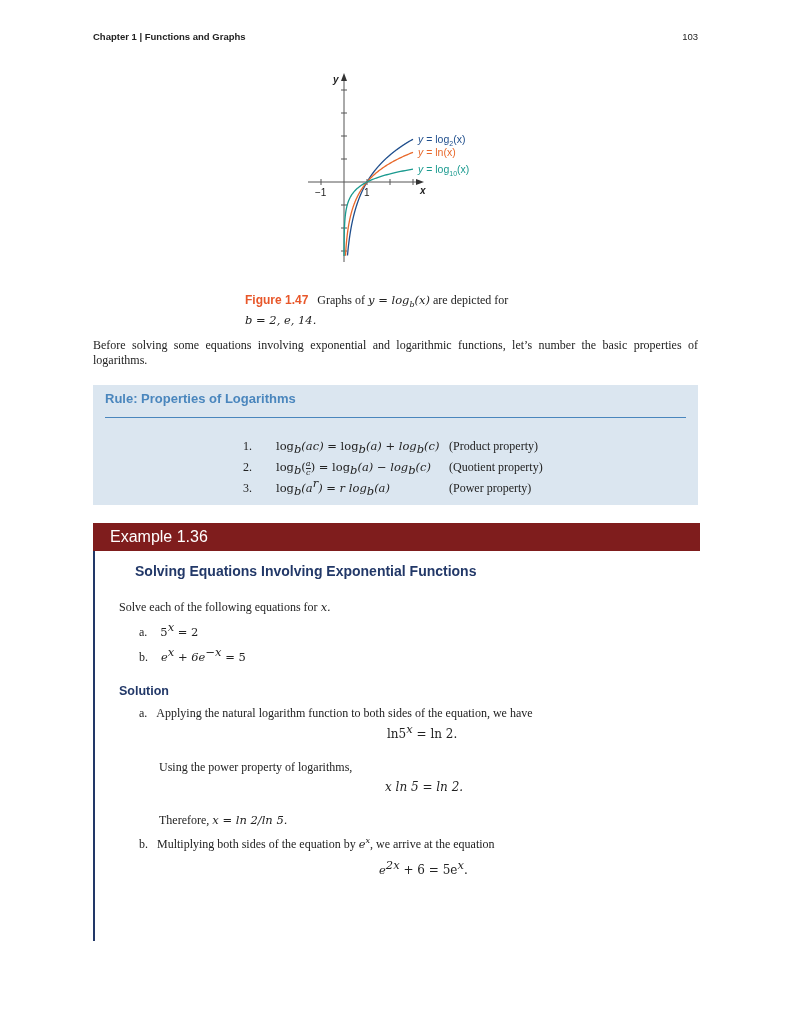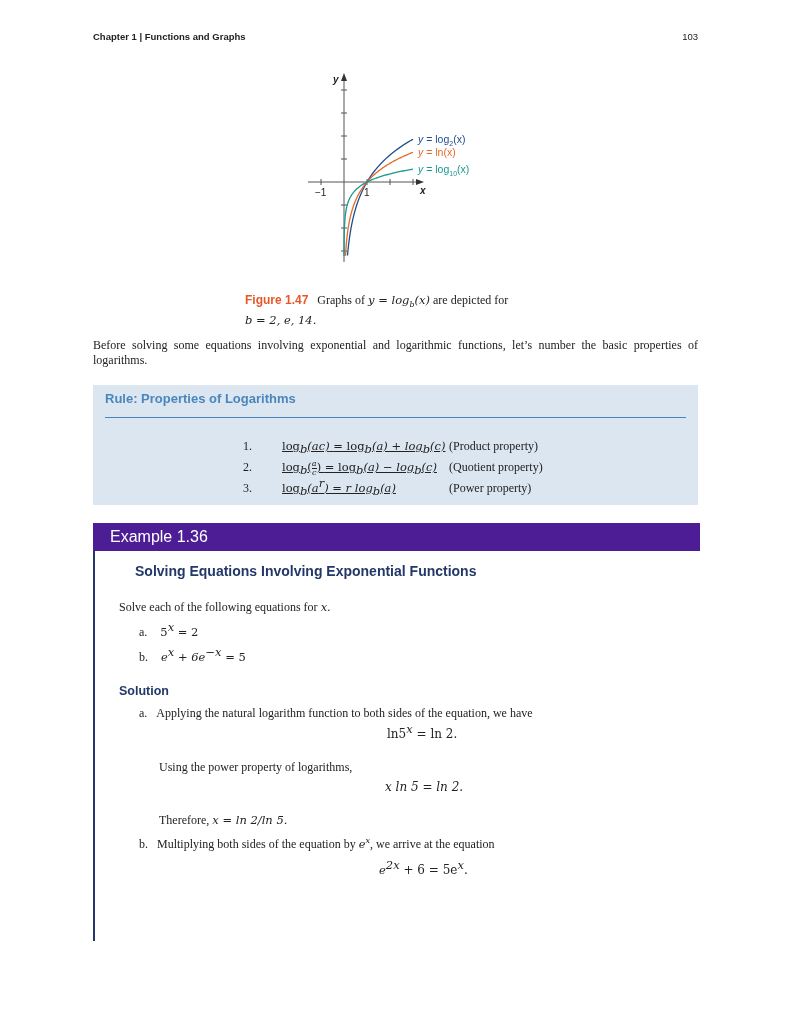--- a/index.html
+++ b/index.html
@@ -12,24 +12,24 @@
   .caption { position: absolute; left: 245px; top: 268px; width: 290px; font-size: 12px; line-height: 20px; margin-top: 22px; }
   .caption .fig { font-family: "Liberation Sans", sans-serif; font-weight: bold; color: #e8572a; margin-right: 6px; }
   .m { font-family: "DejaVu Serif", serif; font-style: italic; font-size: 11.5px; }
   .mr { font-family: "DejaVu Serif", serif; font-size: 11.5px; }
   .para { position: absolute; left: 93px; width: 605px; top: 338px; font-size: 12px; line-height: 15px; text-align: justify; text-align-last: left; }
   .rule { position: absolute; left: 93px; top: 385px; width: 605px; height: 120px; background: #dbe6f0; }
   .rule-title { position: absolute; left: 12px; top: 6px; width: 581px; font-family: "Liberation Sans", sans-serif; font-weight: bold; font-size: 13px; color: #4a86bd; border-bottom: 1px solid #4a86bd; padding-bottom: 11px; }
   .rule-intro { position: absolute; left: 12px; top: 29px; font-size: 12px; }
   .prop { position: absolute; left: 150px; font-size: 12px; height: 18px; line-height: 18px; }
   .prop .num { position: absolute; left: 0; width: 20px; }
-  .prop .eq { position: absolute; left: 39px; white-space: nowrap; text-decoration: underline; }
+  .prop .eq { position: absolute; left: 33px; white-space: nowrap; }
   .prop .name { position: absolute; left: 206px; white-space: nowrap; }
   .example { position: absolute; left: 93px; top: 523px; width: 605px; height: 418px; border-left: 2px solid #223868; }
-  .ex-head { position: absolute; left: -2px; top: 0; width: 607px; height: 28px; background: #4c1d95; color: #fff; font-family: "Liberation Sans", sans-serif; font-size: 16px; line-height: 28px; padding-left: 17px; }
+  .ex-head { position: absolute; left: -2px; top: 0; width: 607px; height: 28px; background: #7f1d1d; color: #fff; font-family: "Liberation Sans", sans-serif; font-size: 16px; line-height: 28px; padding-left: 17px; }
   .ex-title { position: absolute; left: 40px; top: 40px; font-family: "Liberation Sans", sans-serif; font-weight: bold; font-size: 14px; color: #223868; }
   .txt { position: absolute; font-size: 12px; line-height: 15px; white-space: nowrap; }
   .solution { position: absolute; left: 24px; top: 161px; font-family: "Liberation Sans", sans-serif; font-weight: bold; font-size: 12.5px; color: #223868; }
   sup { font-size: 8px; vertical-align: 5px; line-height: 0; }
   sub { font-size: 8px; vertical-align: -3px; line-height: 0; }
   .frac { display: inline-block; vertical-align: middle; text-align: center; font-size: 8px; line-height: 8px; }
   .frac span { display: block; }
   .frac .top { border-bottom: 1px solid #222; }
 </style>
 </head>

